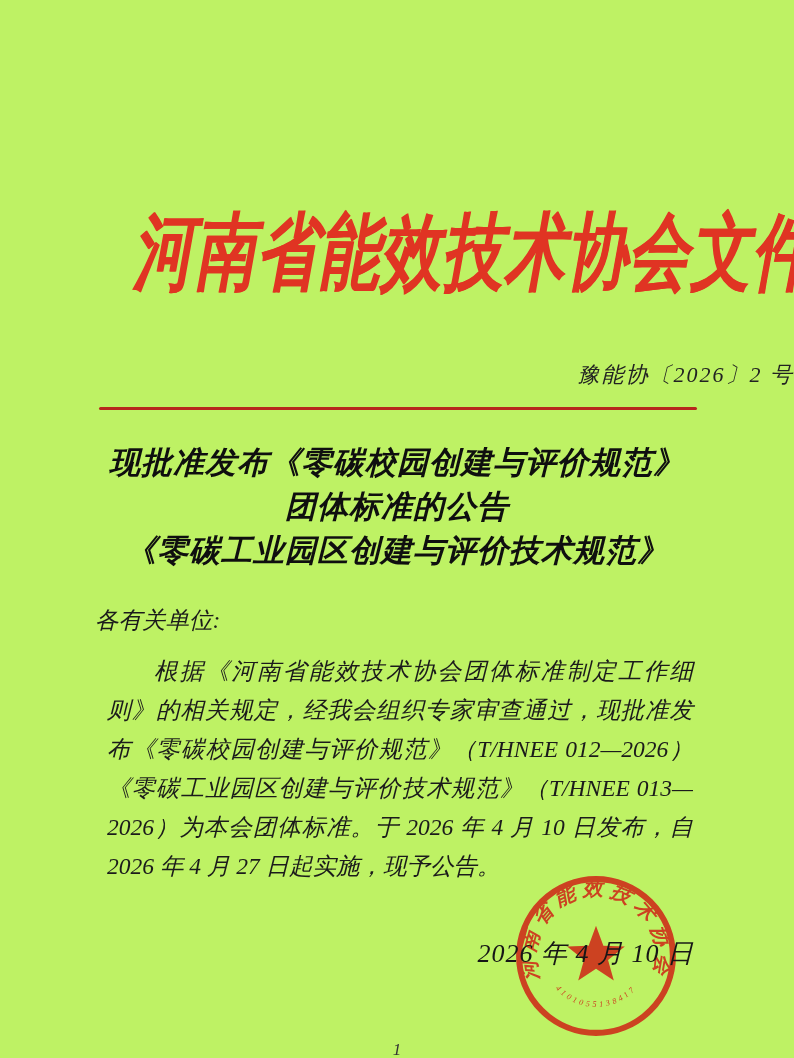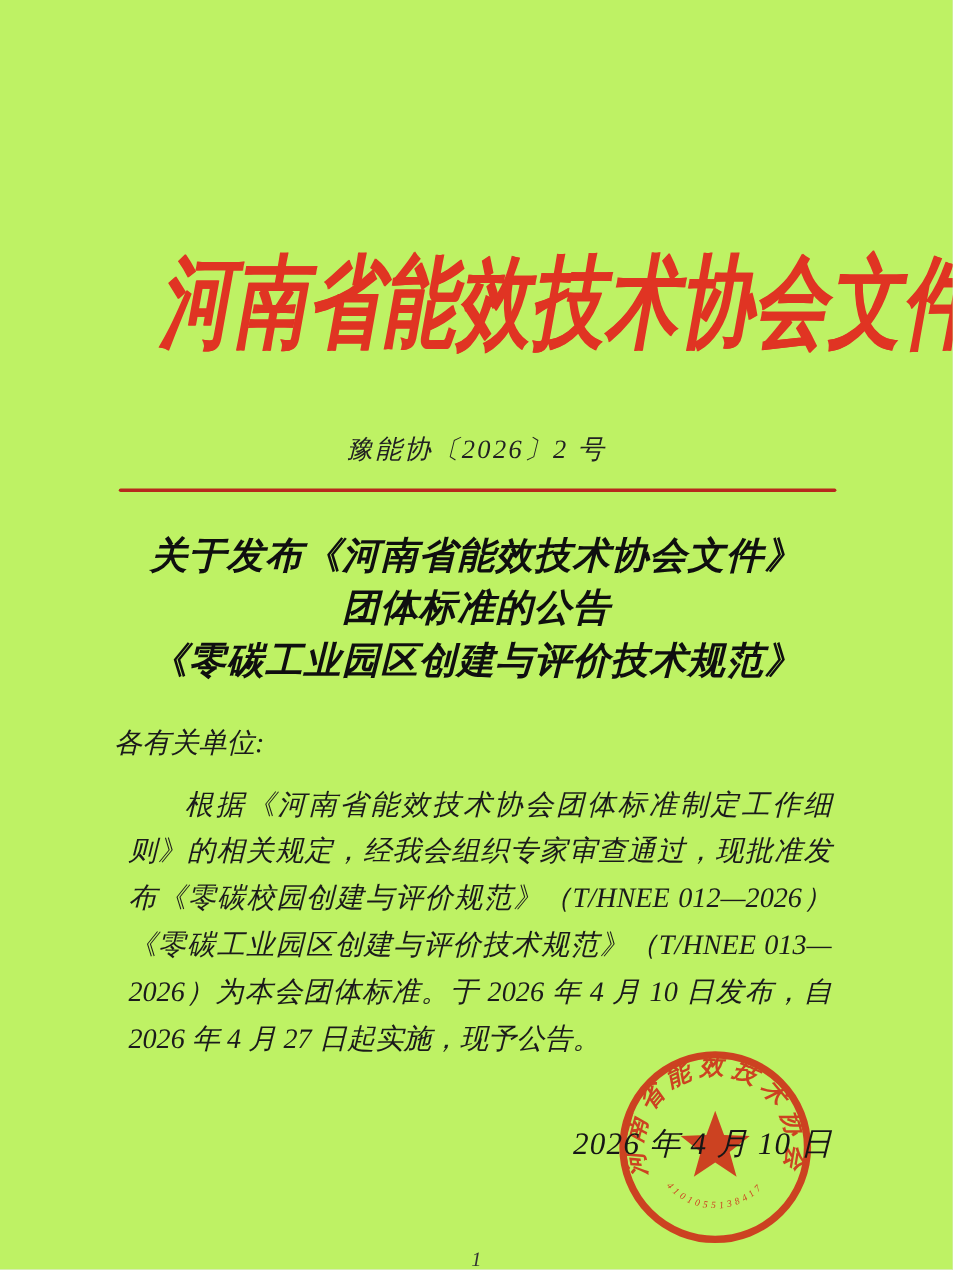--- a/index.html
+++ b/index.html
@@ -36,21 +36,21 @@
     transform-origin: center;
     letter-spacing: 2px;
     text-shadow: 1px 0 0 #e03423;
   }
   
   .doc-number {
     position: absolute;
     top: 360px;
     left: 0;
     width: 100%;
-    text-align: center;
+    text-align: right;
     font-size: 22px;
     letter-spacing: 2px;
     color: #222;
   }
   
   .red-rule {
     position: absolute;
     top: 407px;
     left: 99px;
     width: 598px;
@@ -126,21 +126,21 @@
 
   <div class="letterhead">
     <span class="big">河南省能效技术协会文件</span>
   </div>
 
   <div class="doc-number">豫能协〔2026〕2 号</div>
 
   <div class="red-rule"></div>
 
   <div class="announce-title">
-    <div>关于发布《河南省能效技术协会文件》</div>
+    <div>现批准发布《零碳校园创建与评价规范》</div>
     <div>团体标准的公告</div>
     <div>《零碳工业园区创建与评价技术规范》</div>
   </div>
 
   <div class="body-block">
     <p class="salutation">各有关单位:</p>
     <p class="paragraph">根据《河南省能效技术协会团体标准制定工作细则》的相关规定，经我会组织专家审查通过，现批准发布《零碳校园创建与评价规范》（T/HNEE 012—2026）《零碳工业园区创建与评价技术规范》（T/HNEE 013—2026）为本会团体标准。于 2026 年 4 月 10 日发布，自 2026 年 4 月 27 日起实施，现予公告。</p>
   </div>
 
   <svg class="seal" viewBox="0 0 170 170">

